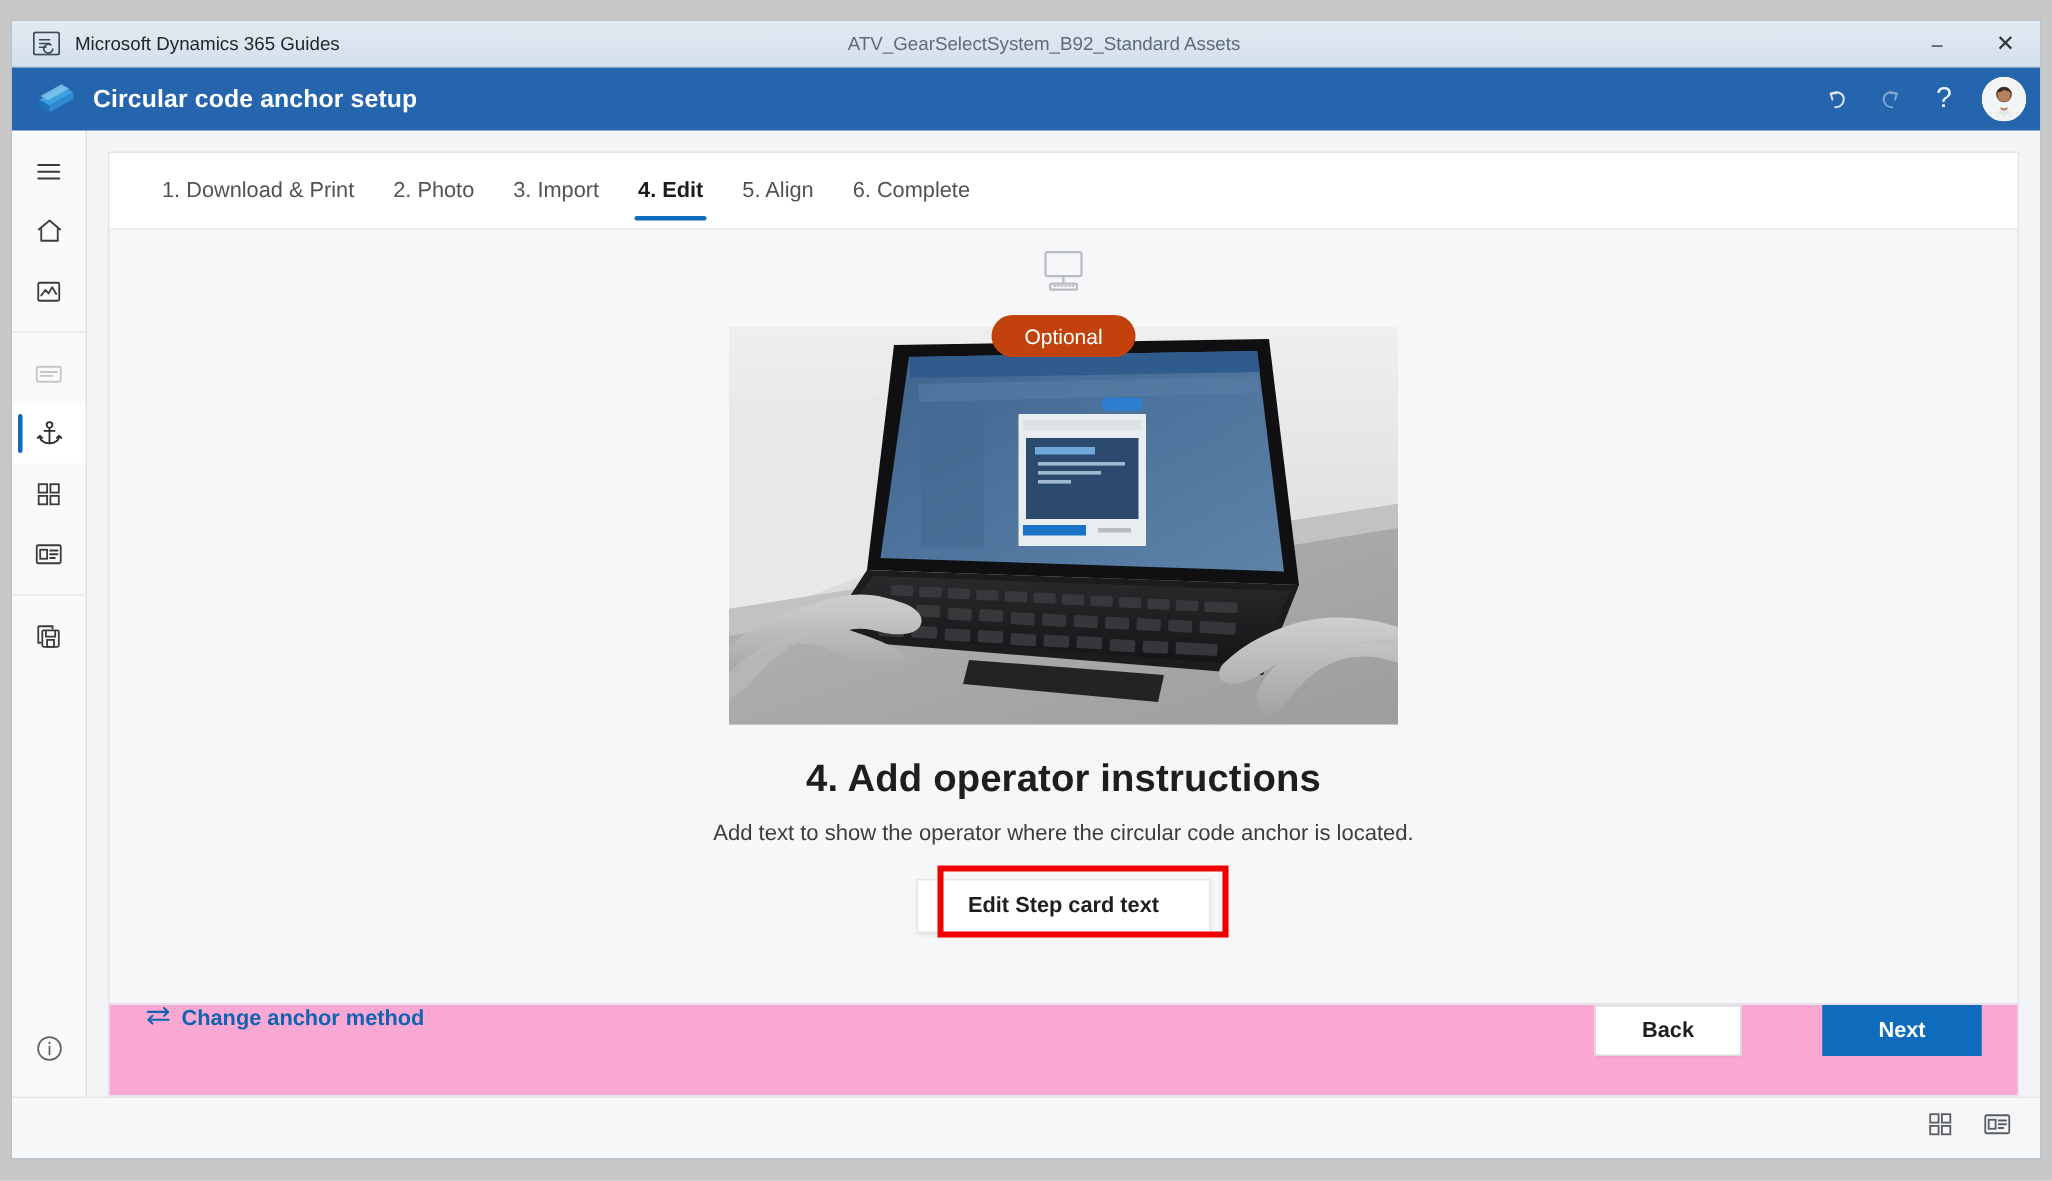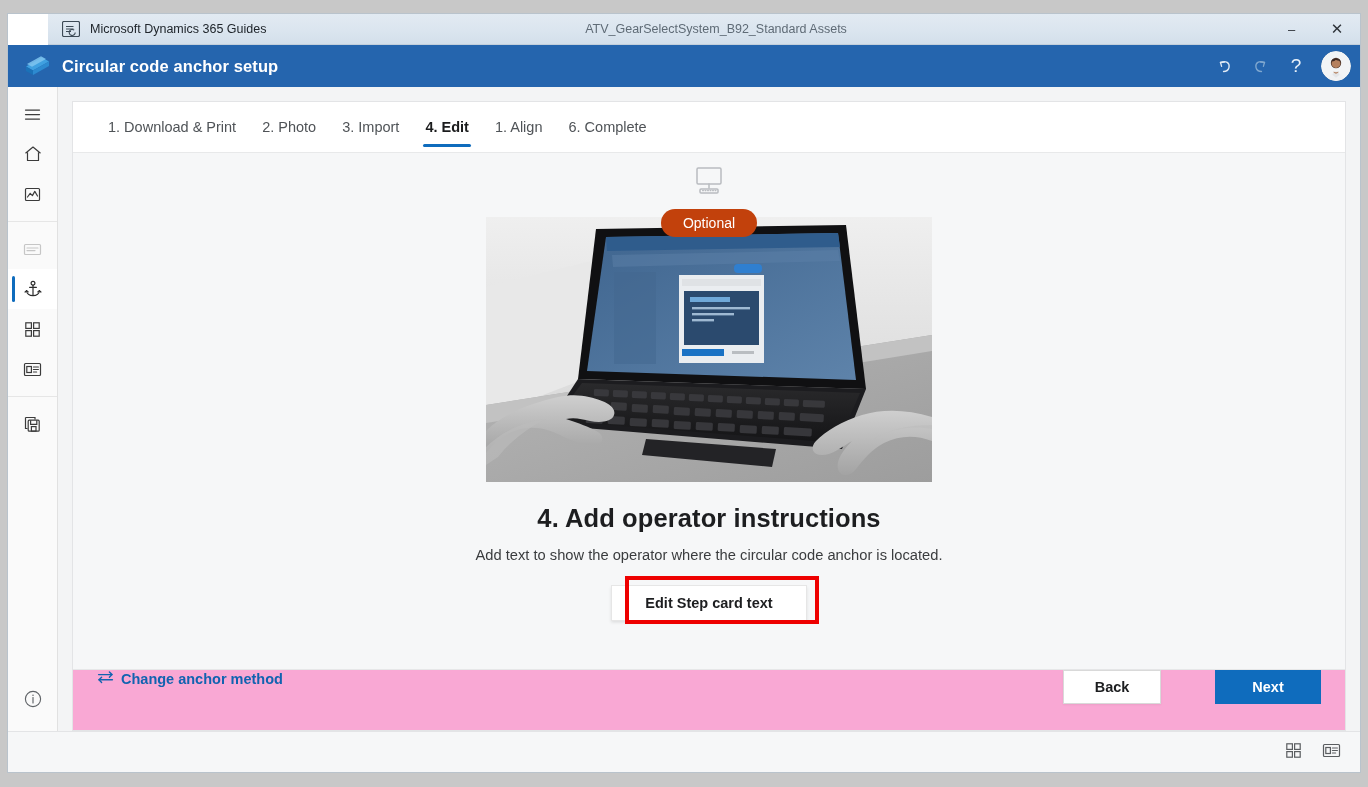--- a/index.html
+++ b/index.html
@@ -17,21 +17,20 @@
     box-shadow: 0 0 0 1px #b9c3cc;
     display: flex; flex-direction: column;
   }
   
   .titlebar {
     height: 31px; flex: 0 0 31px;
     background: linear-gradient(to bottom, #e2eaf2 0%, #dbe5ef 55%, #d3dfeb 100%);
     display: flex; align-items: center;
     position: relative;
     border-bottom: 1px solid #c3cfdb;
-    margin-left: 40px;
   }
   .tb-appicon { width: 18px; height: 16px; margin-left: 14px; position: relative; }
   .tb-title {
     margin-left: 10px; font-size: 12.5px; color: #20262c;
   }
   .tb-doc {
     position: absolute; left: 0; right: 0; text-align: center;
     font-size: 12.5px; color: #5f6b76; pointer-events: none; padding-left: 24px;
   }
   .tb-controls { margin-left: auto; display: flex; height: 100%; }
@@ -373,21 +372,21 @@
     </div>
 
     <div class="content">
       <div class="panel">
 
         <div class="tabbar">
           <div class="tab">1. Download &amp; Print</div>
           <div class="tab">2. Photo</div>
           <div class="tab">3. Import</div>
           <div class="tab active">4. Edit</div>
-          <div class="tab">1. Align</div>
+          <div class="tab">5. Align</div>
           <div class="tab">6. Complete</div>
         </div>
 
         <div class="stage">
 
           <span class="monitor-icon">
             <svg width="36" height="32" viewBox="0 0 36 32" fill="none" stroke="currentColor" stroke-width="1.5">
               <rect x="6" y="3" width="24" height="16" rx="1.2"></rect>
               <path d="M18 19 v4" stroke-linecap="round"></path>
               <rect x="9" y="24" width="18" height="4" rx="1"></rect>

